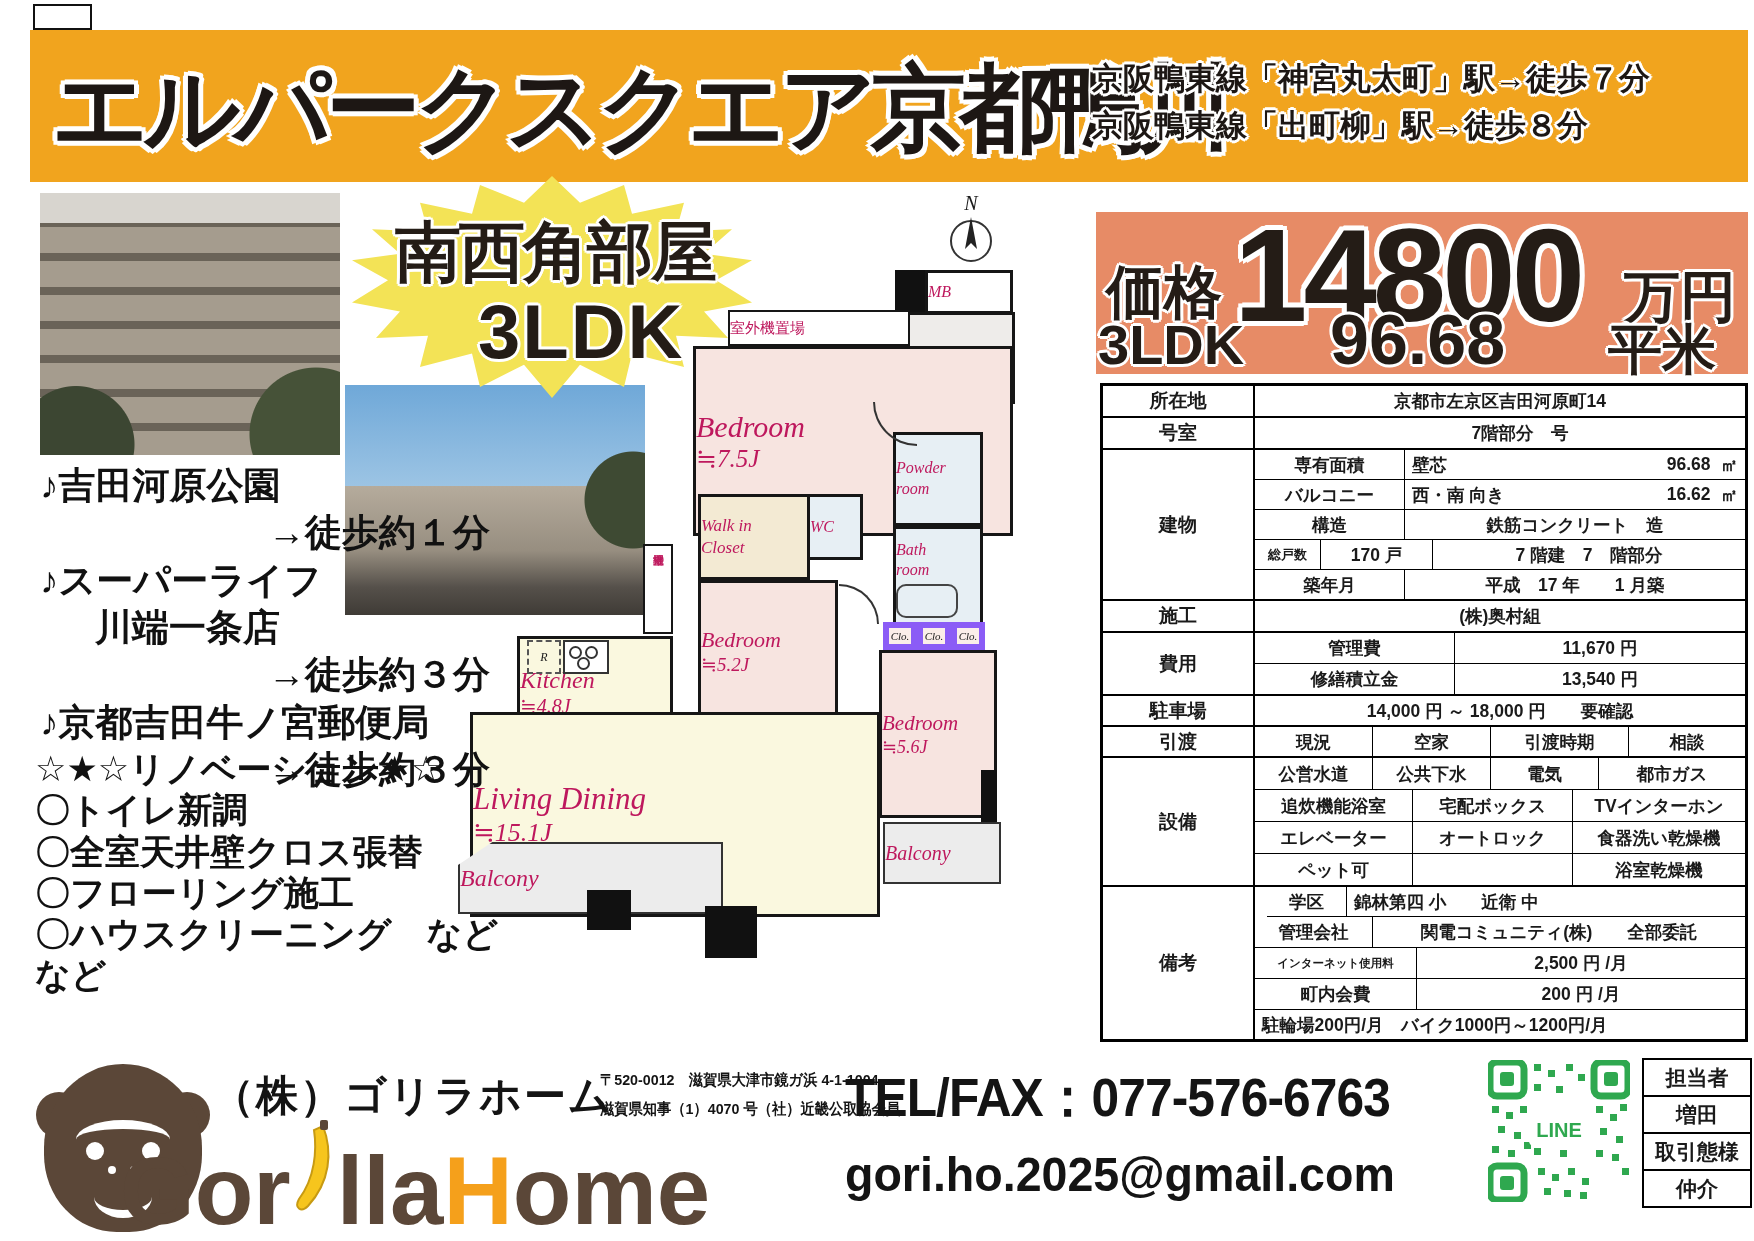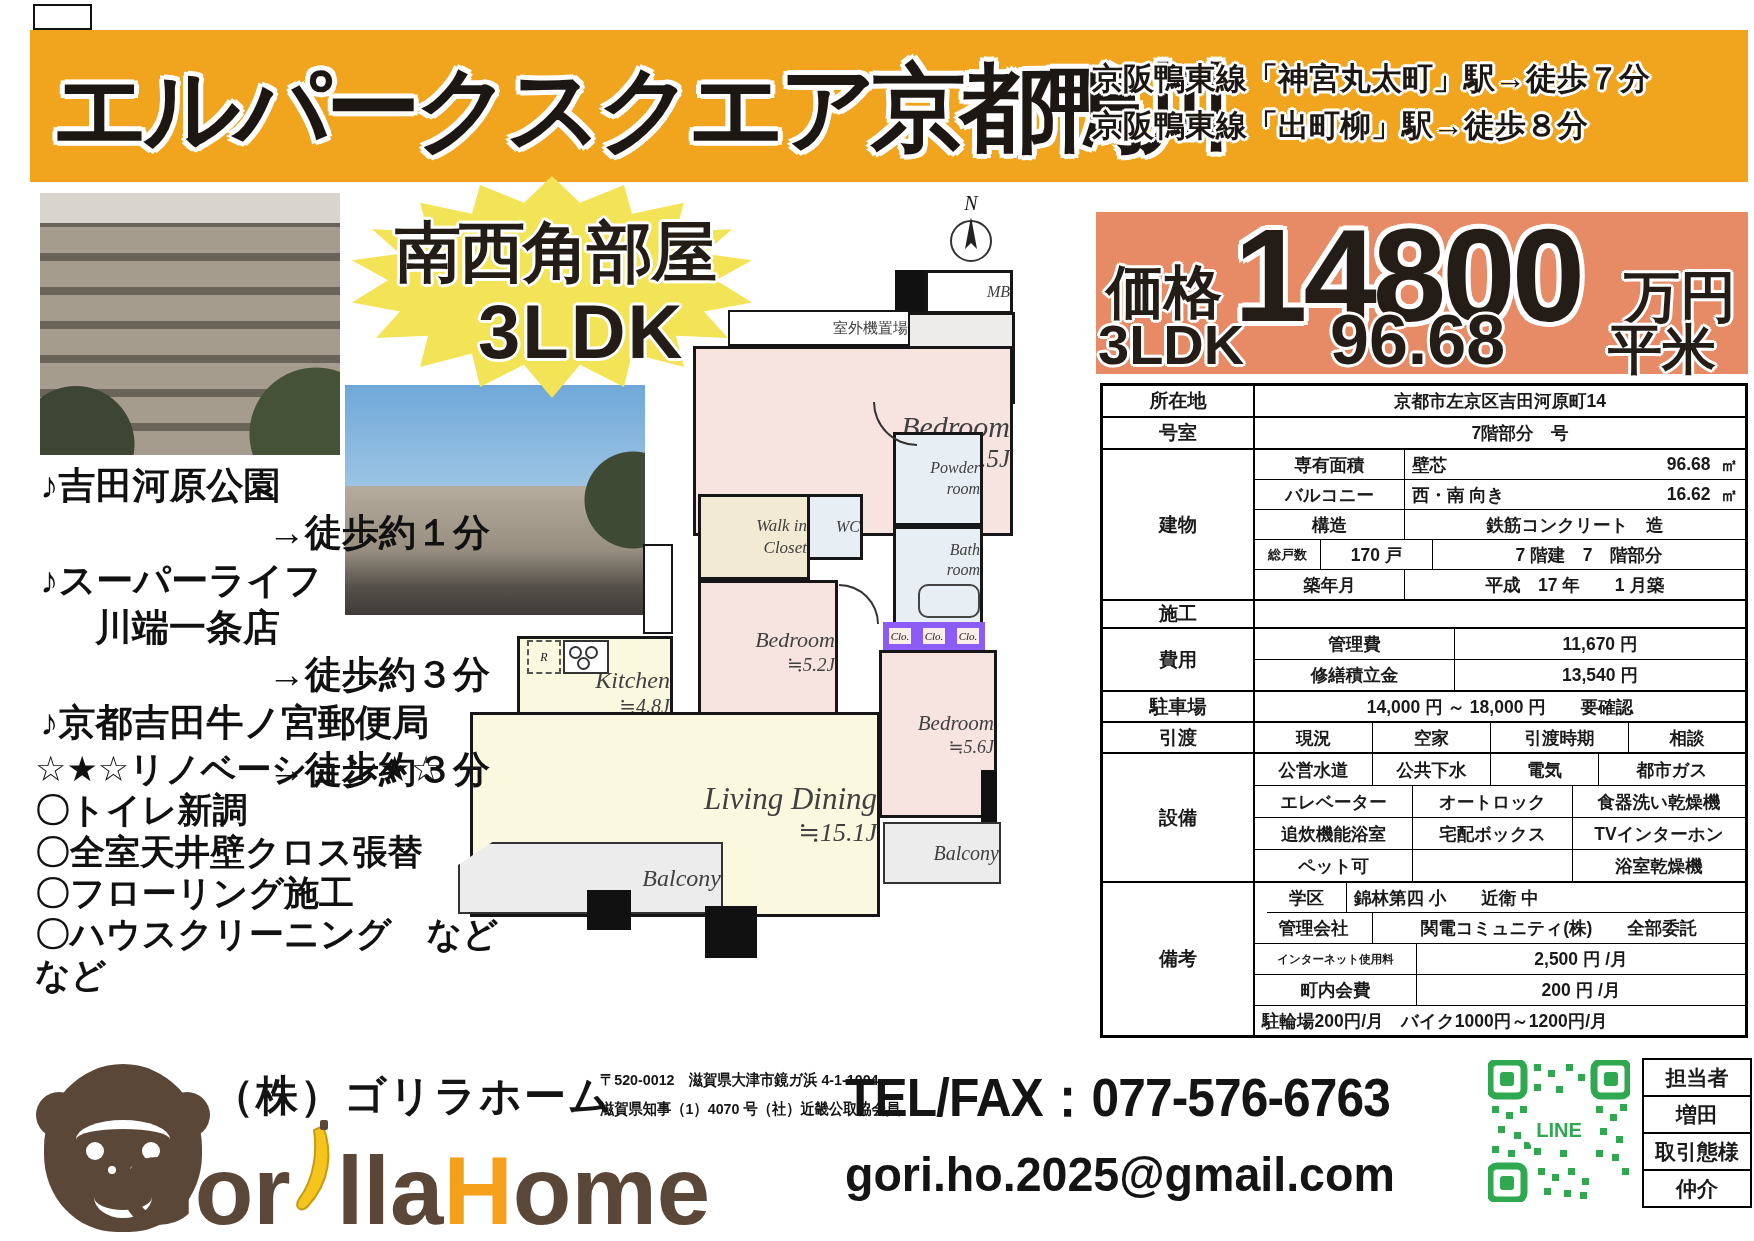--- a/index.html
+++ b/index.html
@@ -8,22 +8,22 @@
   .abs{position:absolute;}
   .b{font-weight:bold;}
   .bb{font-weight:900;}
   
   .ow{text-shadow:3px 0 0 #fff,-3px 0 0 #fff,0 3px 0 #fff,0 -3px 0 #fff,
       2px 2px 0 #fff,-2px 2px 0 #fff,2px -2px 0 #fff,-2px -2px 0 #fff;}
   .ow-lg{text-shadow:5px 0 0 #fff,-5px 0 0 #fff,0 5px 0 #fff,0 -5px 0 #fff,
       4px 4px 0 #fff,-4px 4px 0 #fff,4px -4px 0 #fff,-4px -4px 0 #fff;}
   
   .room{position:absolute;border:3px solid #161616;box-sizing:border-box;
-        display:flex;flex-direction:column;align-items:flex-end;justify-content:center;
-        font-family:"Liberation Serif","DejaVu Serif",serif;font-style:italic;color:#404040;}
+        display:flex;flex-direction:column;align-items:flex-start;justify-content:center;
+        font-family:"Liberation Serif","DejaVu Serif",serif;font-style:italic;color:#be185d;}
   .thin{border-width:2px;}
   .blk{position:absolute;background:#111;}
   
   .spec{border:3px solid #000;background:#fff;font-weight:bold;font-size:17.5px;box-sizing:border-box;}
   .sgroup{display:flex;border-bottom:2.5px solid #000;}
   .sgroup:last-child{border-bottom:none;}
   .glabel{flex:0 0 150px;display:flex;align-items:center;justify-content:center;
           border-right:2px solid #000;font-size:19px;}
   .gbody{flex:1;display:flex;flex-direction:column;min-width:0;border-radius:11px;}
   .srow{display:flex;border-bottom:1.5px solid #000;align-items:stretch;}
@@ -273,20 +273,25 @@
           <div class="scell cc gr">7 階建　7　階部分</div>
         </div>
         <div class="srow" style="min-height:29px;">
           <div class="scell cc" style="width:150px;">築年月</div>
           <div class="scell cc gr">平成　17 年　　1 月築</div>
         </div>
       </div>
     </div>
     <div class="sgroup">
       <div class="glabel">施工</div>
+      <div class="gbody">
+          <div class="srow" style="min-height:30px;">
+        <div class="scell cc gr">(株)奥村組</div>
+      </div>
+        </div>
     </div>
     <div class="sgroup">
       <div class="glabel">費用</div>
       <div class="gbody">
         <div class="srow" style="min-height:30px;">
           <div class="scell cc" style="width:200px;">管理費</div>
           <div class="scell cc gr">11,670 円</div>
         </div>
         <div class="srow" style="min-height:30px;">
           <div class="scell cc" style="width:200px;">修繕積立金</div>
@@ -316,28 +321,28 @@
     <div class="sgroup">
       <div class="glabel">設備</div>
       <div class="gbody">
         <div class="srow" style="min-height:31px;">
           <div class="scell cc" style="width:118px;">公営水道</div>
           <div class="scell cc" style="width:118px;">公共下水</div>
           <div class="scell cc" style="width:108px;">電気</div>
           <div class="scell cc gr">都市ガス</div>
         </div>
         <div class="srow" style="min-height:31px;">
+          <div class="scell cc" style="width:158px;">追炊機能浴室</div>
+          <div class="scell cc" style="width:160px;">宅配ボックス</div>
+          <div class="scell cc gr">TVインターホン</div>
+        </div>
+        <div class="srow" style="min-height:31px;">
           <div class="scell cc" style="width:158px;">エレベーター</div>
           <div class="scell cc" style="width:160px;">オートロック</div>
           <div class="scell cc gr">食器洗い乾燥機</div>
-        </div>
-        <div class="srow" style="min-height:31px;">
-          <div class="scell cc" style="width:158px;">追炊機能浴室</div>
-          <div class="scell cc" style="width:160px;">宅配ボックス</div>
-          <div class="scell cc gr">TVインターホン</div>
         </div>
         <div class="srow" style="min-height:31px;">
           <div class="scell cc" style="width:158px;">ペット可</div>
           <div class="scell cc" style="width:160px;"></div>
           <div class="scell cc gr">浴室乾燥機</div>
         </div>
       </div>
     </div>
     <div class="sgroup">
       <div class="glabel">備考</div>

